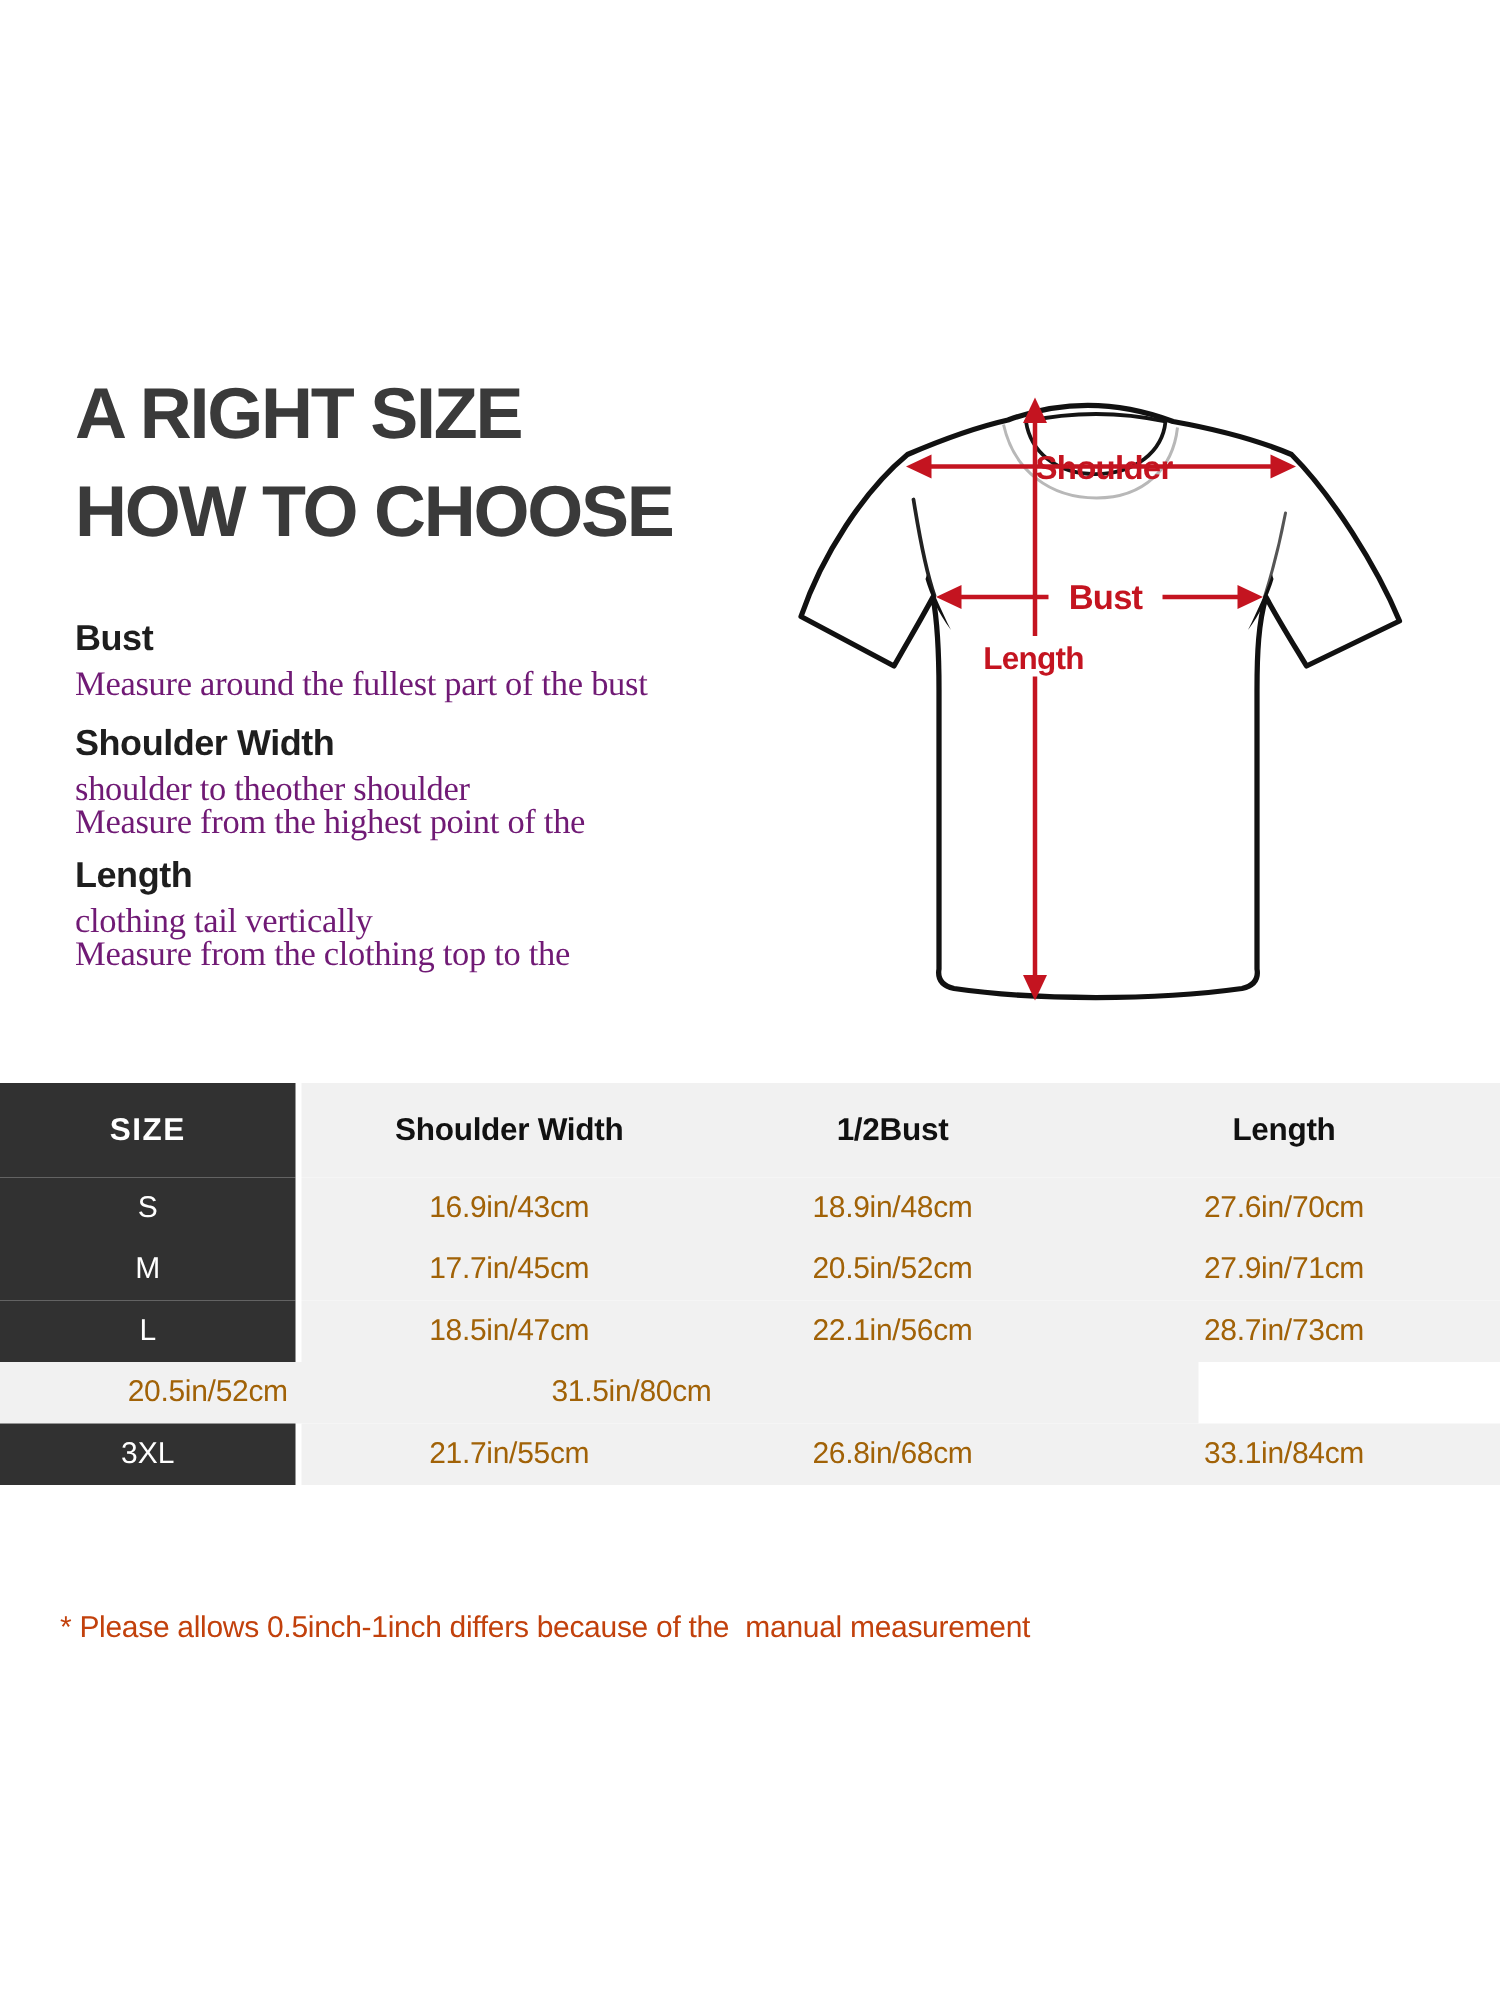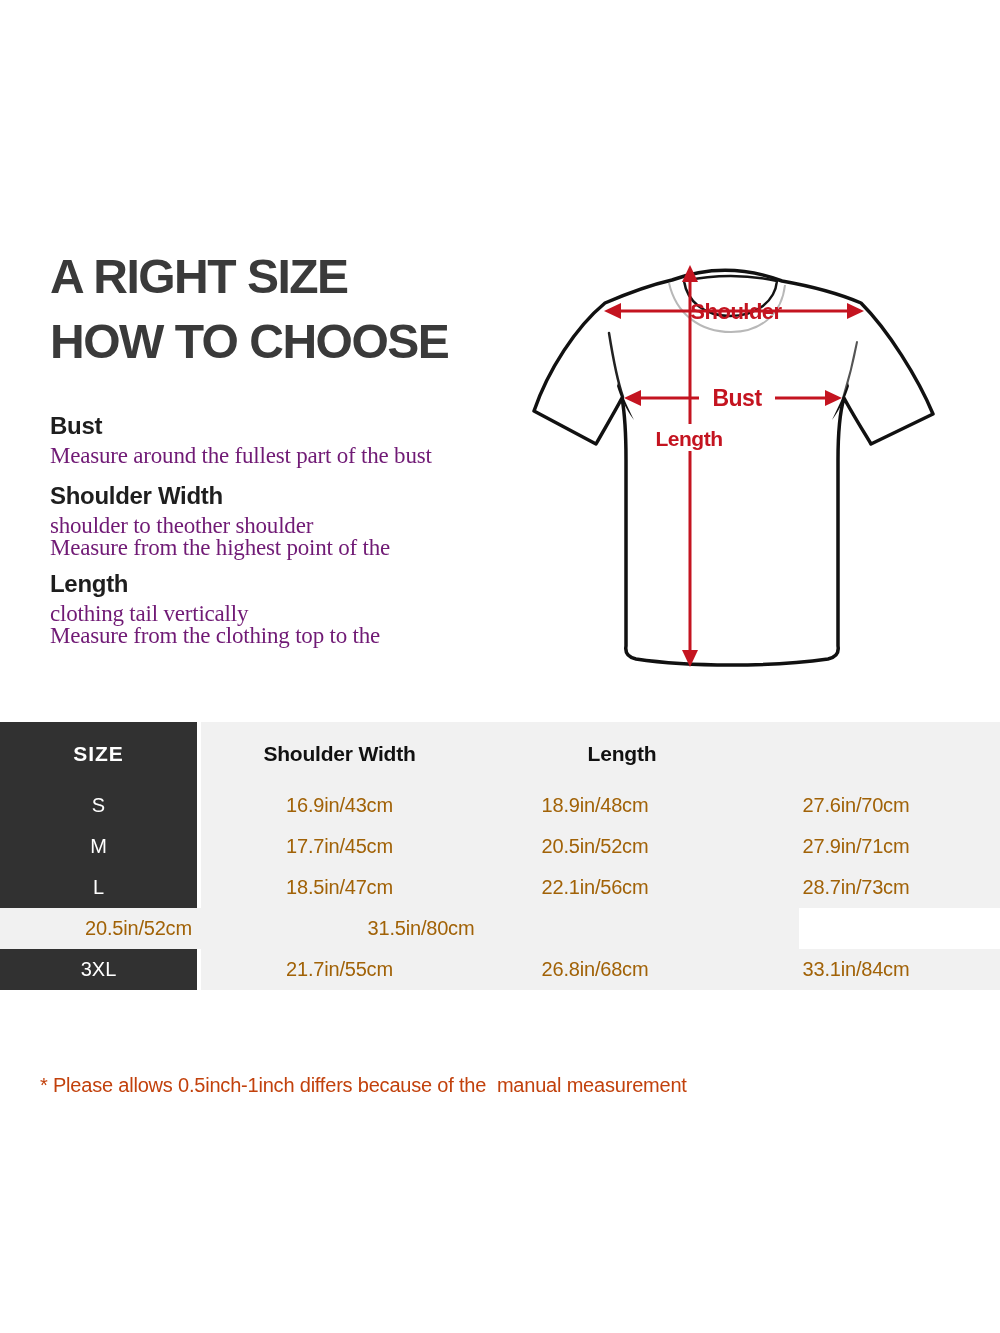--- a/index.html
+++ b/index.html
@@ -199,20 +199,21 @@
       <text x="217" y="156" text-anchor="middle" font-size="23" fill="#c41420">Bust</text>
       <text x="169" y="196" text-anchor="middle" font-size="21" fill="#c41420">Length</text>
     </svg>
   </div>
 
   <div class="size-table">
     <div class="t-row header">
       <div class="cell-size">SIZE</div>
       <div class="t-values">
         <div class="t-cell c1">Shoulder Width</div>
+        <div class="t-cell c2">1/2Bust</div>
         <div class="t-cell c3">Length</div>
       </div>
     </div>
 
     <div class="t-row body">
       <div class="cell-size">S</div>
       <div class="t-values">
         <div class="t-cell c1">16.9in/43cm</div>
         <div class="t-cell c2">18.9in/48cm</div>
         <div class="t-cell c3">27.6in/70cm</div>

